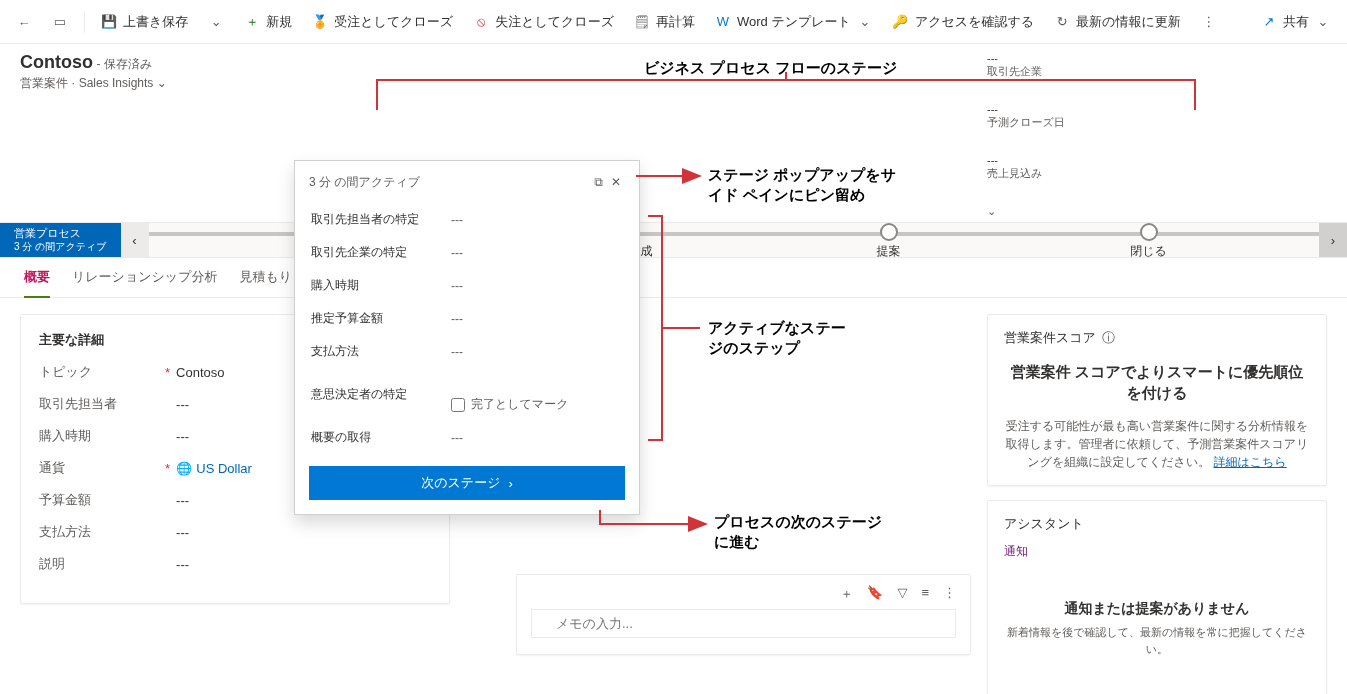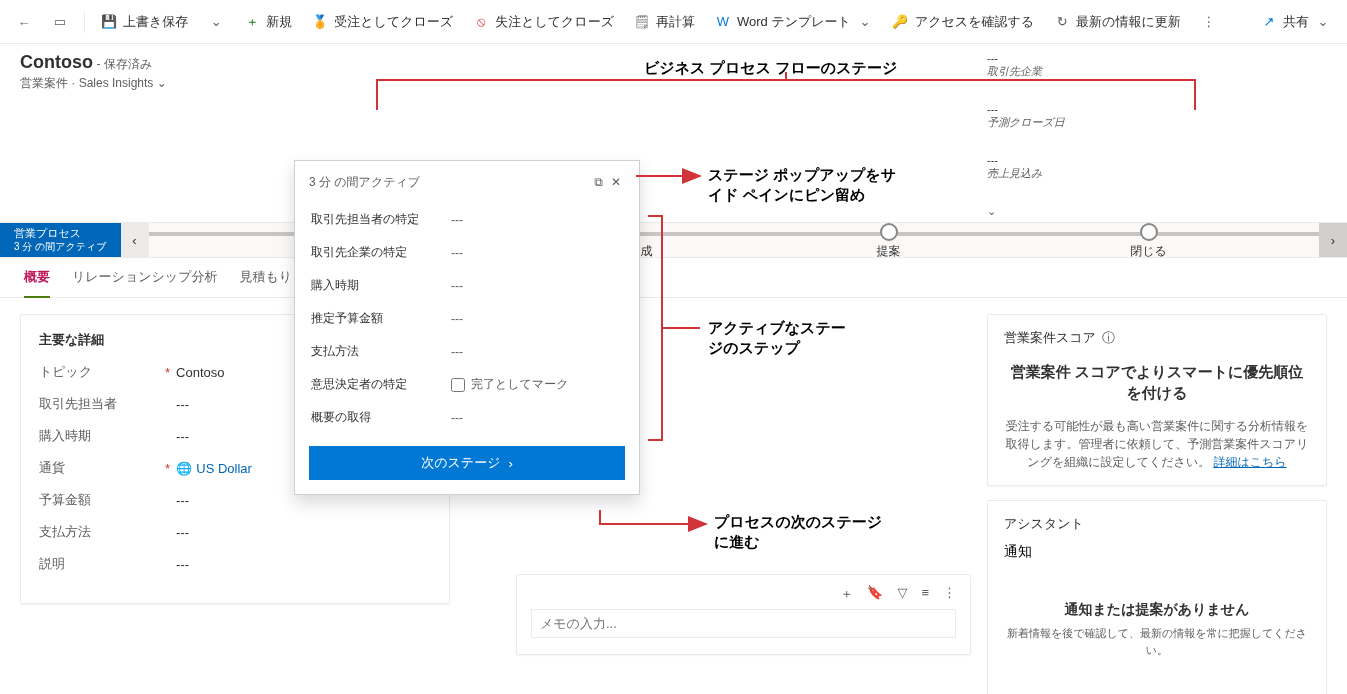--- a/index.html
+++ b/index.html
@@ -10,21 +10,21 @@
   .cmdbar .spacer { flex:1; }
   .ic { display:inline-flex; width:16px; height:16px; align-items:center; justify-content:center; color:#605e5c; }
   .green { color:#107c10; }
   .red { color:#d13438; }
   .blue { color:#0078d4; }
   .header { padding:8px 20px 4px 20px; display:flex; align-items:flex-start;gap:12px; }
   .header .title { font-size:18px; font-weight:600; }
   .header .saved { font-size:12px; color:#605e5c; }
   .header .sub { font-size:12px; color:#605e5c; margin-top:2px; }
   .header .right { margin-left:auto; display:flex; gap:24px; font-size:11px; color:#605e5c; }
-  .header .right .col .lbl { font-size:11px;font-style:italic; }
+  .header .right .col .lbl { font-size:11px; }
   .header .right .col .val { font-size:11px; color:#323130; }
   .avatar { width:28px; height:28px; border-radius:50%; background:#ffb900; color:#fff; display:flex; align-items:center; justify-content:center; font-size:11px; font-weight:600; }
   .bpf { position:relative; height:36px; display:flex; align-items:center; background:#faf9f8; border-top:1px solid #edebe9; border-bottom:1px solid #edebe9; }
   .bpf .arrow { width:28px; height:100%; display:flex; align-items:center; justify-content:center; background:#edebe9; cursor:pointer; }
   .bpf .label { background:#0067b8; color:#fff; height:100%; padding:2px 14px; font-size:11px; display:flex; flex-direction:column; justify-content:center; line-height:1.2; }
   .bpf .track { flex:1; position:relative; height:100%; }
   .bpf .line { position:absolute; top:9px; left:0; right:0; height:4px; background:#c8c6c4; }
   .bpf .stage { position:absolute; top:0; text-align:center; font-size:12px; }
   .bpf .stage .dot { width:18px; height:18px; border-radius:50%; background:#fff; border:2px solid #8a8886; margin:0 auto 2px auto; }
   .bpf .stage.active .dot { border:3px solid #d13438; background:#005a9e; box-shadow:0 0 0 3px #fff inset; }
@@ -39,31 +39,31 @@
   .left h3 { font-size:13px; font-weight:600; margin-bottom:14px; }
   .frow { display:flex; align-items:center; margin:14px 0; font-size:13px; }
   .frow .flabel { width:120px; color:#605e5c; }
   .frow .req { color:#d13438; margin:0 6px; }
   .frow .fval { color:#323130; }
   .mid { flex:1; position:relative; }
   
   .note { position:absolute; left:50px; top:260px; right:0; }
   .note .card { padding:10px 14px; }
   .note .tool { display:flex; justify-content:flex-end; gap:14px; color:#605e5c; padding-bottom:6px; }
-  .note input { width:100%; border:1px solid #edebe9; padding:6px 8px; font-size:13px; }
+  .note input { width:100%; border:1px solid #edebe9; padding:6px 24px; font-size:13px; }
   .note .att { text-align:right; color:#8a8886; padding:6px 4px 0 0; }
 
   .popup { position:absolute; left:294px; top:160px; width:346px; background:#fff; border:1px solid #d2d0ce; box-shadow:0 8px 16px rgba(0,0,0,.15); z-index:50; padding:10px 14px 14px 14px; }
   .popup .phead { display:flex; align-items:center; font-size:12px; color:#605e5c; margin-bottom:10px; }
   .popup .phead .sp { flex:1; }
   .popup .phead .ibtn { padding:4px; cursor:pointer; }
   .popup .prow { display:flex; align-items:center; font-size:12px; padding:8px 2px; }
   .popup .prow .plabel { width:140px; color:#323130; }
   .popup .prow .pval { flex:1; color:#605e5c; }
-  .popup .check { display:flex; align-items:center; gap:6px; }
+  .popup .check { display:flex; align-items:center; gap:6px;margin-top:20px; }
   .popup .check input { width:14px; height:14px; }
   .popup .next { margin-top:12px; width:100%; background:#0078d4; color:#fff; border:none; height:34px; font-size:13px; cursor:pointer; display:flex; align-items:center; justify-content:center; gap:8px; }
 
   .right { width:340px; display:flex; flex-direction:column; gap:14px; }
   .right .card { padding:14px 16px; }
   .right h3 { font-size:13px; font-weight:400; display:flex; align-items:center; gap:6px; margin-bottom:10px; }
   .right .score .t { text-align:center; font-weight:600; font-size:15px; margin:14px 0; line-height:1.4; }
   .right .score .d { font-size:12px; color:#605e5c; text-align:center; line-height:1.5; }
   .right .score a { color:#0067b8; text-decoration:underline; }
   .right .assist .msg { text-align:center; font-size:14px; font-weight:600; margin-top:40px; }
@@ -244,21 +244,21 @@
     <div class="card score">
       <h3>
           <span>営業案件スコア</span>
           <span style="color:#605e5c">ⓘ</span>
         </h3>
       <div class="t">営業案件 スコアでよりスマートに優先順位を付ける</div>
       <div class="d"><span>受注する可能性が最も高い営業案件に関する分析情報を取得します。管理者に依頼して、予測営業案件スコアリングを組織に設定してください。</span> <a href="#">詳細はこちら</a></div>
     </div>
     <div class="card assist" style="flex:1">
       <h3>アシスタント</h3>
-      <div style="font-size:14px;color:#000000;margin-bottom:6px">通知</div>
+      <div style="font-size:12px;color:#701a75;margin-bottom:6px">通知</div>
       <div class="msg">通知または提案がありません</div>
       <div class="sub">新着情報を後で確認して、最新の情報を常に把握してください。</div>
     </div>
   </div>
 </div>
 
 <div class="popup">
   <div class="phead">
     <span>3 分 の間アクティブ</span>
     <span class="sp"></span>

